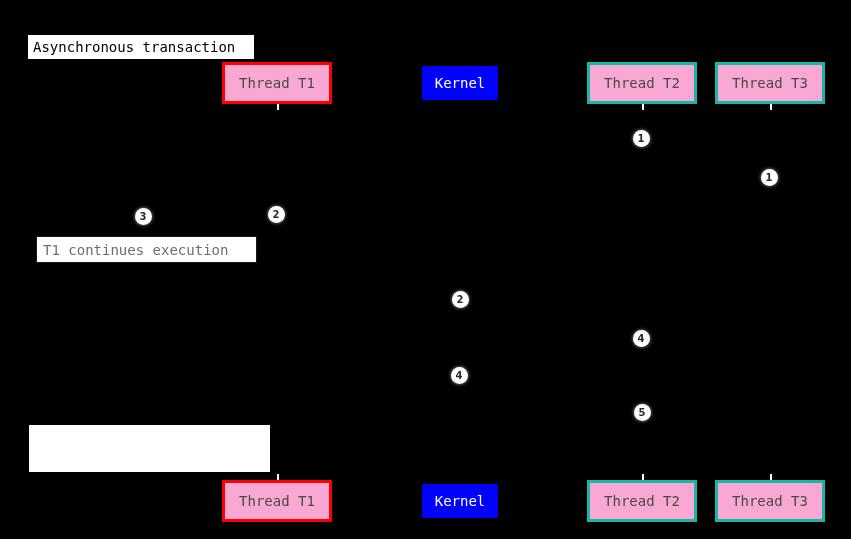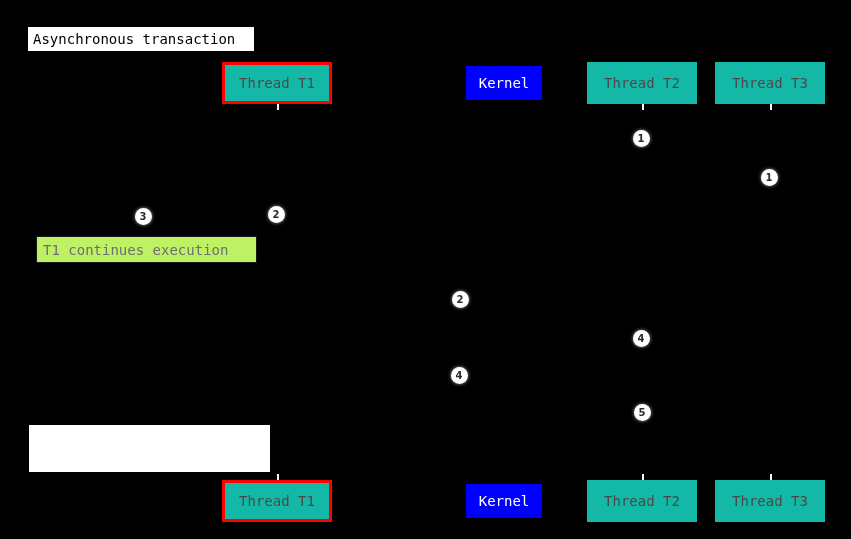--- a/index.html
+++ b/index.html
@@ -36,48 +36,47 @@
     color: #000000;
     border: 1px solid #000000;
     font-size: 14px;
     letter-spacing: 0px;
     padding: 0 5px;
     justify-content: flex-start;
   }
 
   
   .participant {
-    background: #14b8a6;
+    background: #f9a8d4;
     color: #4a4a4a;
     font-size: 14px;
     letter-spacing: 0px;
   }
   .participant.red {
     border: 3px solid #ff0000;
   }
   .participant.blue {
     border: 3px solid #14b8a6;
   }
   .participant.filled {
     background: #0000ff;
     color: #ffffff;
     border: none;
-    margin-left: 44px;
   }
 
   
   .lifeline-tick {
     position: absolute;
     width: 2px;
     background: #ffffff;
   }
 
   
   .note-box {
-    background: #bef264;
+    background: #ffffff;
     color: #6e6e6e;
     border: 1px solid #1a1a1a;
     font-size: 14px;
     justify-content: flex-start;
     padding: 0 6px;
   }
 
   
   .blank-panel {
     background: #ffffff;
@@ -99,21 +98,21 @@
     align-items: center;
     justify-content: center;
     box-shadow: 0 0 3px 1px rgba(255,255,255,0.35);
   }
 </style>
 </head>
 <body>
 
 <div id="canvas">
 
-  <div class="node title-box" id="title-box" style="left: 27px; top: 26px; width: 228px; height: 26px; text-align: center;">Asynchronous transaction</div>
+  <div class="node title-box" id="title-box" style="left: 27px; top: 34px; width: 228px; height: 26px; text-align: center;">Asynchronous transaction</div>
 
   <div id="participants-top">
       <div class="node participant red" style="left: 222px; top: 62px; width: 110px; height: 42px;">Thread T1</div>
       <div class="node participant filled" style="left: 422px; top: 66px; width: 76px; height: 34px;">Kernel</div>
       <div class="node participant blue" style="left: 587px; top: 62px; width: 110px; height: 42px;">Thread T2</div>
       <div class="node participant blue" style="left: 715px; top: 62px; width: 110px; height: 42px;">Thread T3</div>
     </div>
 
   <div id="participants-bottom">
       <div class="node participant red" style="left: 222px; top: 480px; width: 110px; height: 42px;">Thread T1</div>

